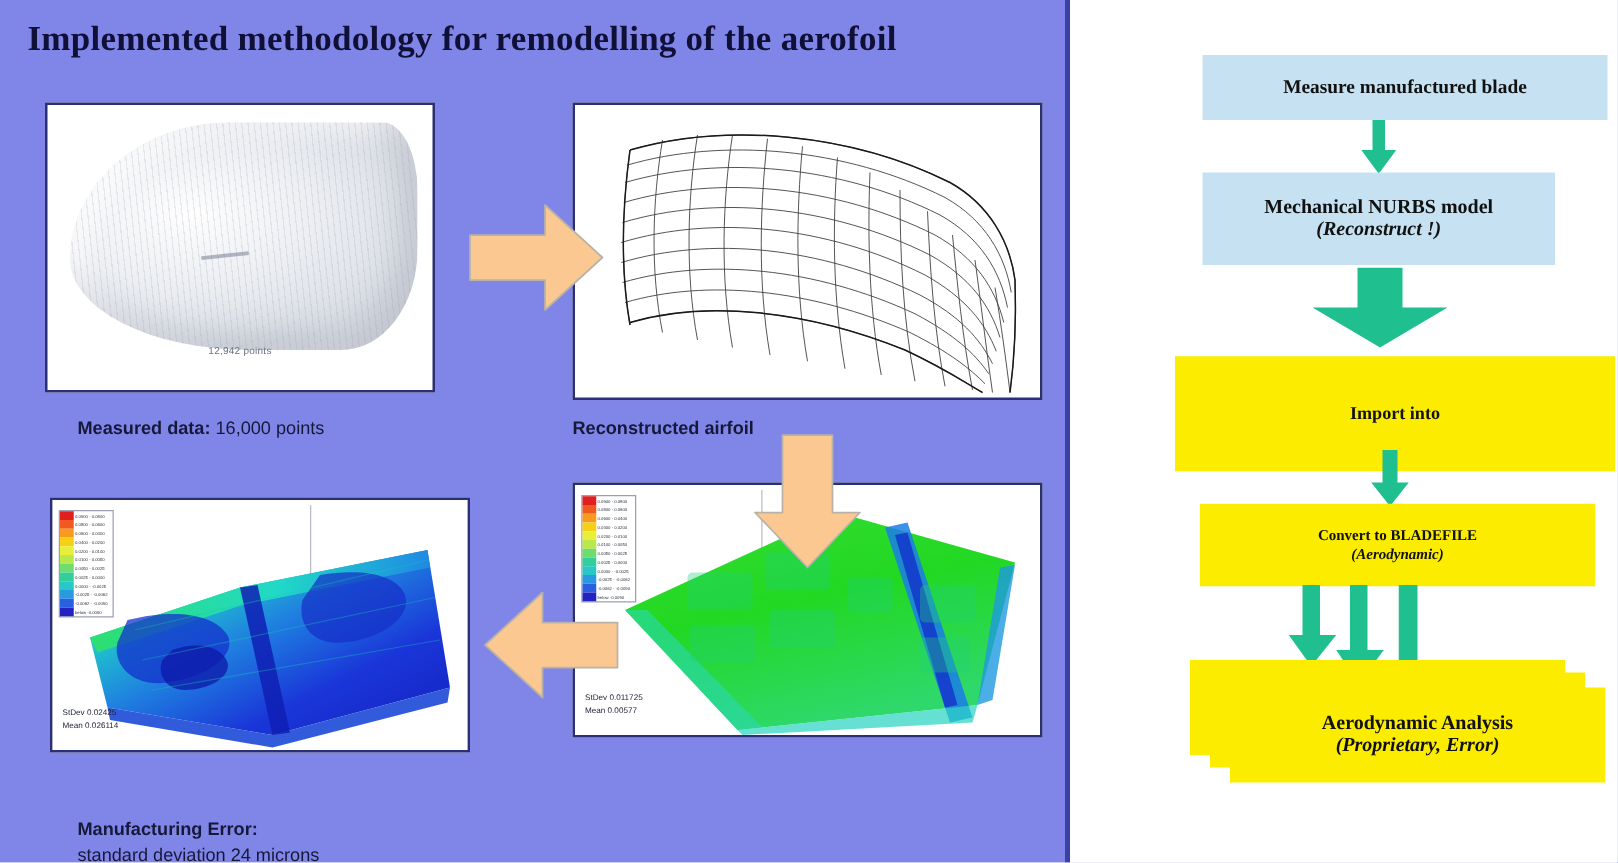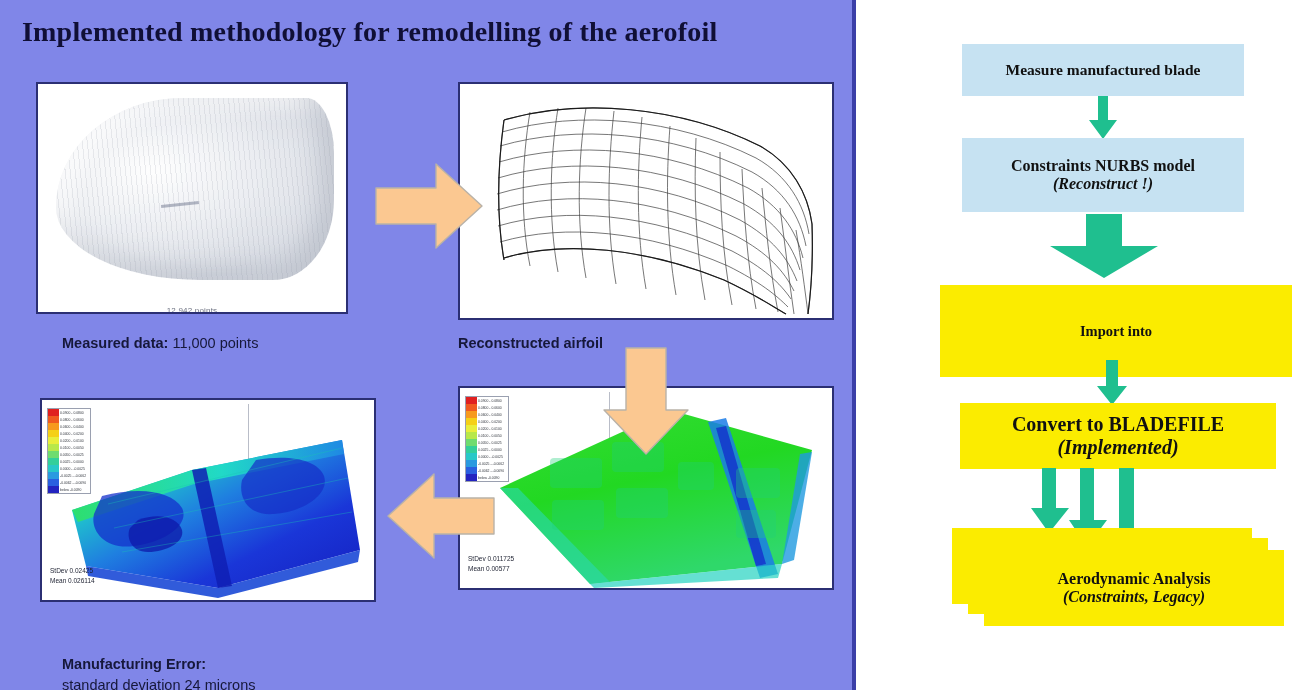--- a/index.html
+++ b/index.html
@@ -51,21 +51,21 @@
         rgba(150,156,170,.22) 0px, rgba(150,156,170,.22) 1px,
         rgba(255,255,255,0) 1px, rgba(255,255,255,0) 5px);
     opacity:.85;
   }
   #measured-tip {
     position:absolute; left:40%; top:52%; width:38px; height:3px;
     background: rgba(120,128,150,.55); transform: rotate(-6deg);
   }
   #measured-count {
     position: absolute; left: 50%; top: 84%; transform: translateX(-50%);
-    font-size: 8px; color: #6c7180; letter-spacing:.2px; white-space: nowrap; margin-top: 30px;
+    font-size: 8px; color: #6c7180; letter-spacing:.2px; white-space: nowrap;
   }
 
   
   #wireframe-wrap { position:absolute; inset:0; }
 
   
   .errmap-canvas { position:absolute; inset:0; background:#ffffff; }
   .legend-box {
     position:absolute; left:5px; top:8px; width:44px;
     border:1px solid #9aa0b0; background:#fff;
@@ -103,26 +103,26 @@
   .flow-box {
     position:absolute; display:flex; flex-direction:column;
     align-items:center; justify-content:center; text-align:center;
     font-family:"Liberation Serif", serif; color:#111111;
   }
   .flow-box.blue  { background:#c6e2f2; }
   .flow-box.yellow{ background:#fbec00; }
   .fb-line1 { font-weight:bold; }
   .fb-line2 { font-weight:bold; font-style:italic; }
 
-  #box-measure      { left:106px; top:44px;  width:282px; height:52px;  font-size:15.5px; }
+  #box-measure      { left:106px; top:44px;  width:324px; height:52px;  font-size:15.5px; }
   #box-nurbs        { left:106px; top:138px; width:282px; height:74px;  font-size:16px; }
   #box-import       { left:84px;  top:285px; width:352px; height:92px;  }
   #box-import .fb-line1{ font-size:14.5px; }
   #box-import .fb-line2{ font-size:19px; font-style:normal; }
-  #box-convert      { left:104px; top:403px; width:316px; height:66px; font-size:20px; }
+  #box-convert      { left:104px; top:403px; width:316px; height:66px; font-size:12px; }
 
   .aero-stack { position:absolute; left:96px; top:528px; width:344px; height:110px; }
   .aero-card  { position:absolute; background:#fbec00; }
   #aero-card-1{ left:0px;  top:0px;  width:300px; height:76px; }
   #aero-card-2{ left:16px; top:10px; width:300px; height:76px; }
   #aero-card-3{ left:32px; top:22px; width:300px; height:76px;
                 display:flex; flex-direction:column; align-items:center; justify-content:center;
                 font-family:"Liberation Serif", serif; color:#111; font-size:16px; }
 
   .green-arrow { position:absolute; }
@@ -351,21 +351,21 @@
             </div>
         </div>
         <div class="stats-block">
           <div>StDev 0.011725</div>
           <div>Mean 0.00577</div>
         </div>
       </div>
     </div>
 
     <div id="cap-measured" class="caption">
-      <span class="lead">Measured data:</span><span class="sub"> 11,000 points</span>
+      <span class="lead">Measured data:</span><span class="sub"> 16,000 points</span>
     </div>
     <div id="cap-reconstructed" class="caption">
       <span class="lead">Reconstructed airfoil</span>
     </div>
     <div id="cap-mfg-error" class="caption">
       <div class="lead">Manufacturing Error:</div>
       <div class="sub">standard deviation 24 microns</div>
     </div>
     <div id="cap-recon-error" class="caption">
     </div>
@@ -393,21 +393,21 @@
       <div class="fb-line1">Measure manufactured blade</div>
     </div>
 
     <div class="green-arrow" style="left:232px; top:96px;">
       <svg width="30" height="44" viewBox="0 0 30 44">
         <path d="M10,0 L20,0 L20,24 L29,24 L15,43 L1,24 L10,24 Z" fill="#1fbf8f"></path>
       </svg>
     </div>
 
     <div id="box-nurbs" class="flow-box blue">
-      <div class="fb-line1">Constraints NURBS model</div>
+      <div class="fb-line1">Mechanical NURBS model</div>
       <div class="fb-line2">(Reconstruct !)</div>
     </div>
 
     <div class="green-arrow" style="left:192px; top:214px;">
       <svg width="112" height="66" viewBox="0 0 112 66">
         <path d="M38,0 L74,0 L74,32 L110,32 L56,64 L2,32 L38,32 Z" fill="#1fbf8f"></path>
       </svg>
     </div>
 
     <div id="box-import" class="flow-box yellow">
@@ -415,21 +415,21 @@
     </div>
 
     <div class="green-arrow" style="left:240px; top:360px;">
       <svg width="32" height="46" viewBox="0 0 32 46">
         <path d="M10,0 L22,0 L22,26 L31,26 L16,45 L1,26 L10,26 Z" fill="#1fbf8f"></path>
       </svg>
     </div>
 
     <div id="box-convert" class="flow-box yellow">
       <div class="fb-line1">Convert to BLADEFILE</div>
-      <div class="fb-line2">(Implemented)</div>
+      <div class="fb-line2">(Aerodynamic)</div>
     </div>
 
     <div class="green-arrow" style="left:174px; top:468px;">
       <svg width="42" height="66" viewBox="0 0 42 66">
         <path d="M12,0 L26,0 L26,40 L39,40 L19,65 L1,40 L12,40 Z" fill="#1fbf8f"></path>
       </svg>
     </div>
     <div class="green-arrow" style="left:212px; top:468px;">
       <svg width="42" height="80" viewBox="0 0 42 80">
         <path d="M12,0 L26,0 L26,52 L39,52 L19,79 L1,52 L12,52 Z" fill="#1fbf8f"></path>
@@ -439,18 +439,18 @@
       <svg width="46" height="100" viewBox="0 0 46 100">
         <path d="M13,0 L28,0 L28,70 L43,70 L21,99 L1,70 L13,70 Z" fill="#1fbf8f"></path>
       </svg>
     </div>
 
     <div class="aero-stack">
       <div id="aero-card-1" class="aero-card"></div>
       <div id="aero-card-2" class="aero-card"></div>
       <div id="aero-card-3" class="aero-card">
         <div class="fb-line1">Aerodynamic Analysis</div>
-        <div class="fb-line2">(Constraints, Legacy)</div>
+        <div class="fb-line2">(Proprietary, Error)</div>
       </div>
     </div>
 
   </div>
 </div>
 
 </body></html>

